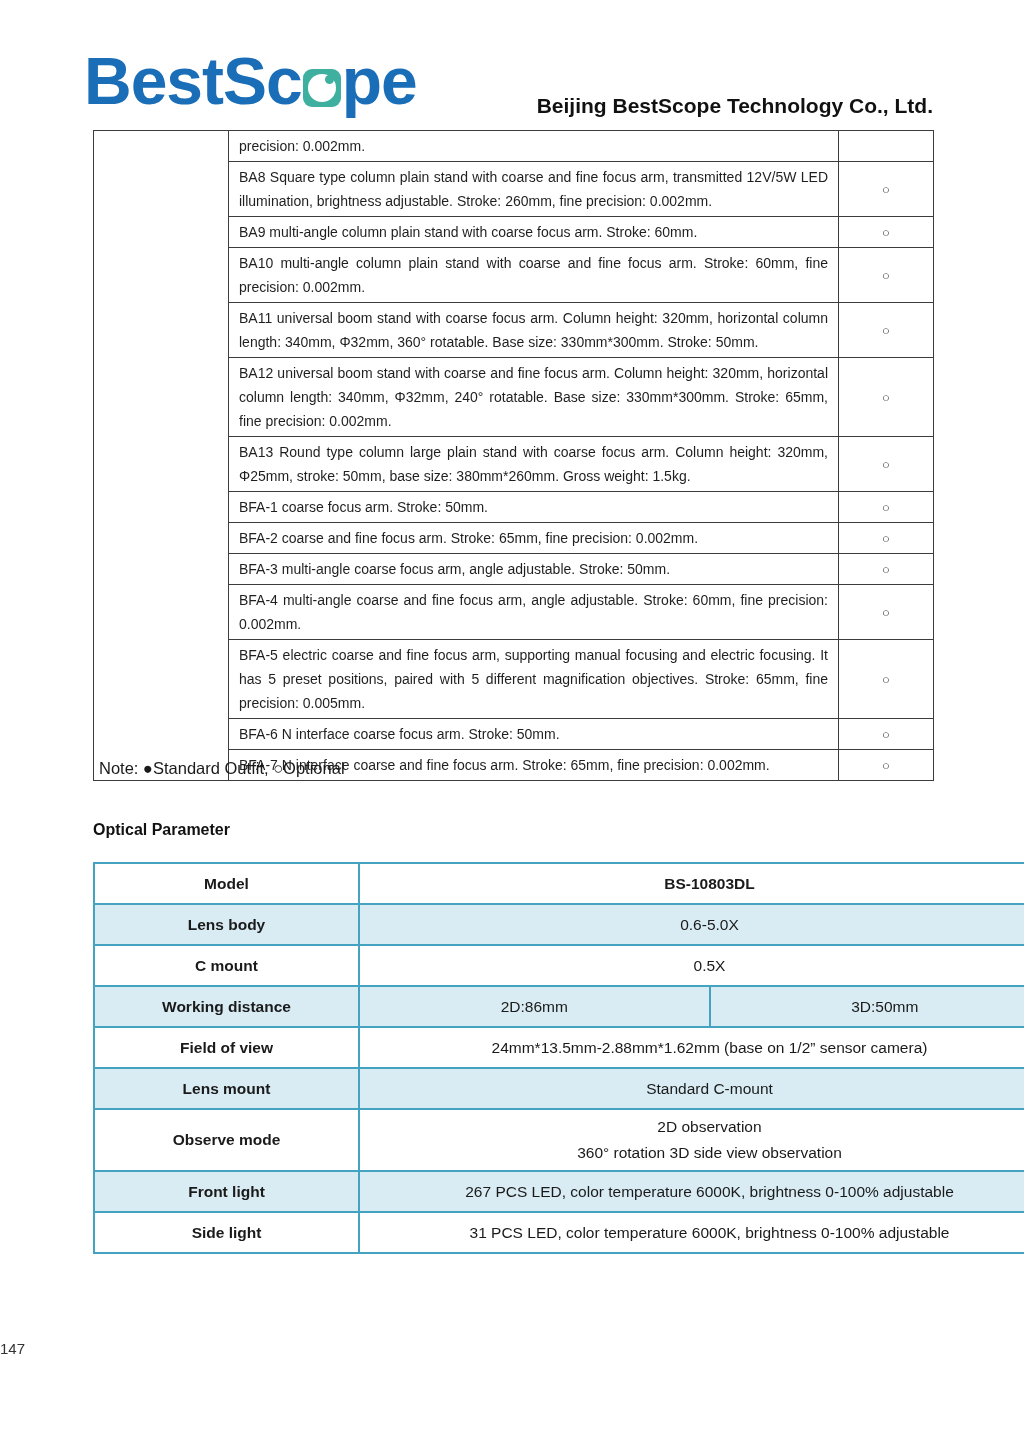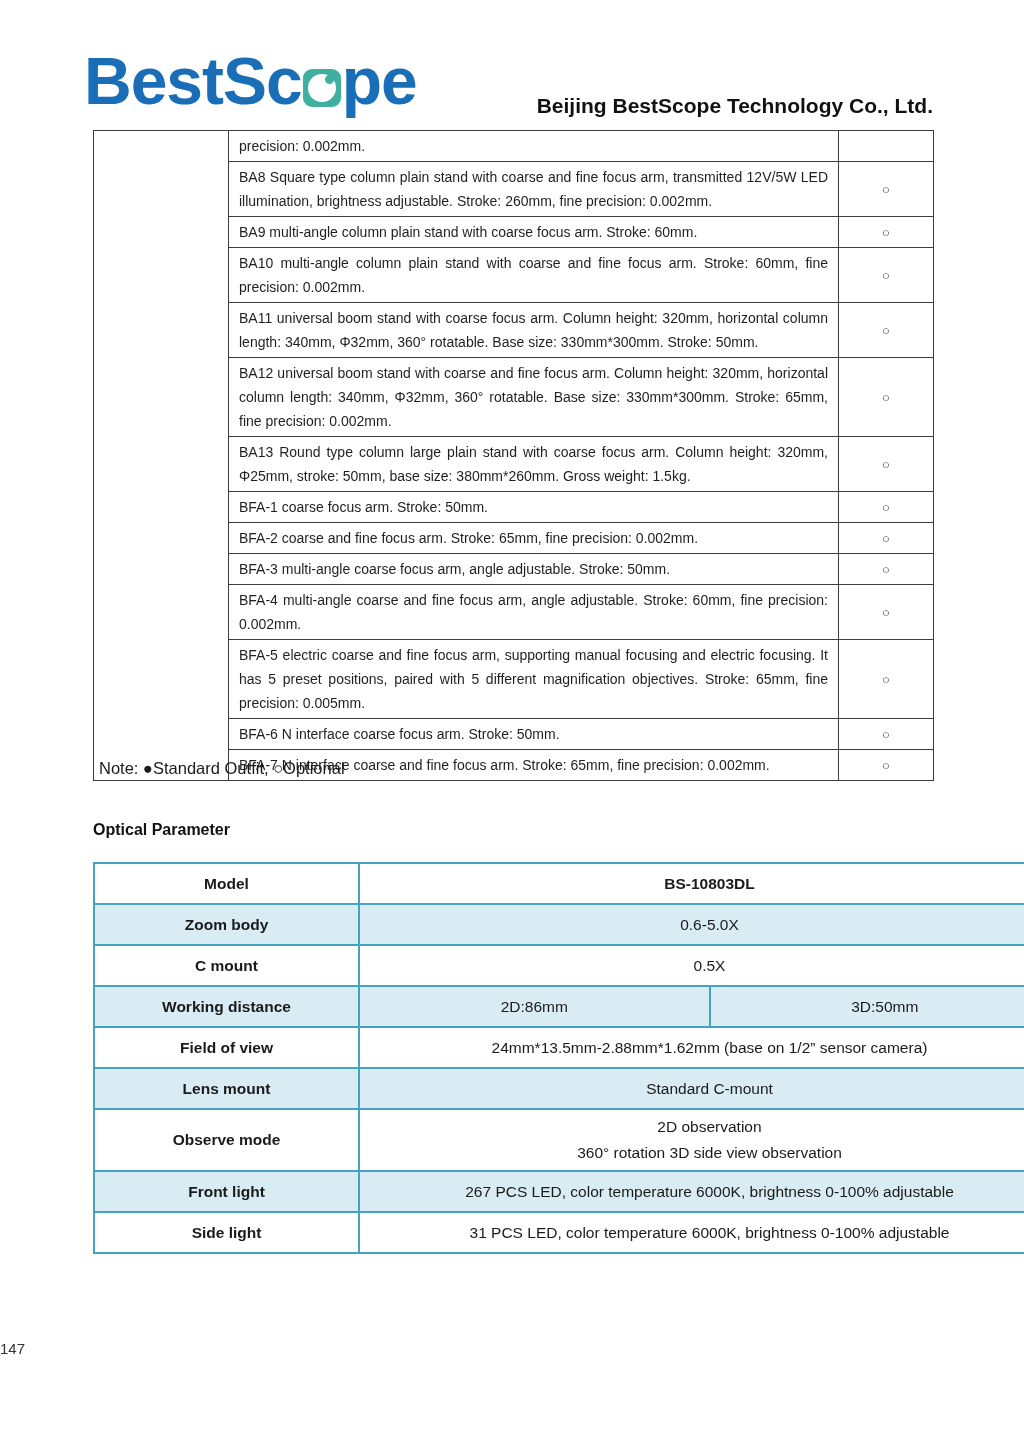--- a/index.html
+++ b/index.html
@@ -106,21 +106,21 @@
         </tr>
         <tr>
           <td class="acc-desc">BA10 multi-angle column plain stand with coarse and fine focus arm. Stroke: 60mm, fine precision: 0.002mm.</td>
           <td class="acc-mark">○</td>
         </tr>
         <tr>
           <td class="acc-desc">BA11 universal boom stand with coarse focus arm. Column height: 320mm, horizontal column length: 340mm, Φ32mm, 360° rotatable. Base size: 330mm*300mm. Stroke: 50mm.</td>
           <td class="acc-mark">○</td>
         </tr>
         <tr>
-          <td class="acc-desc">BA12 universal boom stand with coarse and fine focus arm. Column height: 320mm, horizontal column length: 340mm, Φ32mm, 360° rotatable. Base size: 330mm*300mm. Stroke: 65mm, fine precision: 0.002mm.</td>
+          <td class="acc-desc">BA12 universal boom stand with coarse and fine focus arm. Column height: 320mm, horizontal column length: 340mm, Φ32mm, 240° rotatable. Base size: 330mm*300mm. Stroke: 65mm, fine precision: 0.002mm.</td>
           <td class="acc-mark">○</td>
         </tr>
         <tr>
           <td class="acc-desc">BA13 Round type column large plain stand with coarse focus arm. Column height: 320mm, Φ25mm, stroke: 50mm, base size: 380mm*260mm. Gross weight: 1.5kg.</td>
           <td class="acc-mark">○</td>
         </tr>
         <tr>
           <td class="acc-desc">BFA-1 coarse focus arm. Stroke: 50mm.</td>
           <td class="acc-mark">○</td>
         </tr>
@@ -155,21 +155,21 @@
 
   <h2 class="opt-heading">Optical Parameter</h2>
 
   <table class="opt-table">
     <tbody id="opt-body">
         <tr>
           <td class="opt-label">Model</td>
           <td class="opt-value" colspan="2">BS-10803DL</td>
         </tr>
         <tr class="shaded">
-          <td class="opt-label">Zoom body</td>
+          <td class="opt-label">Lens body</td>
           <td class="opt-value" colspan="2">0.6-5.0X</td>
         </tr>
         <tr>
           <td class="opt-label">C mount</td>
           <td class="opt-value" colspan="2">0.5X</td>
         </tr>
         <tr class="shaded">
           <td class="opt-label">Working distance</td>
           <td class="opt-value">2D:86mm</td>
           <td class="opt-value">3D:50mm</td>

